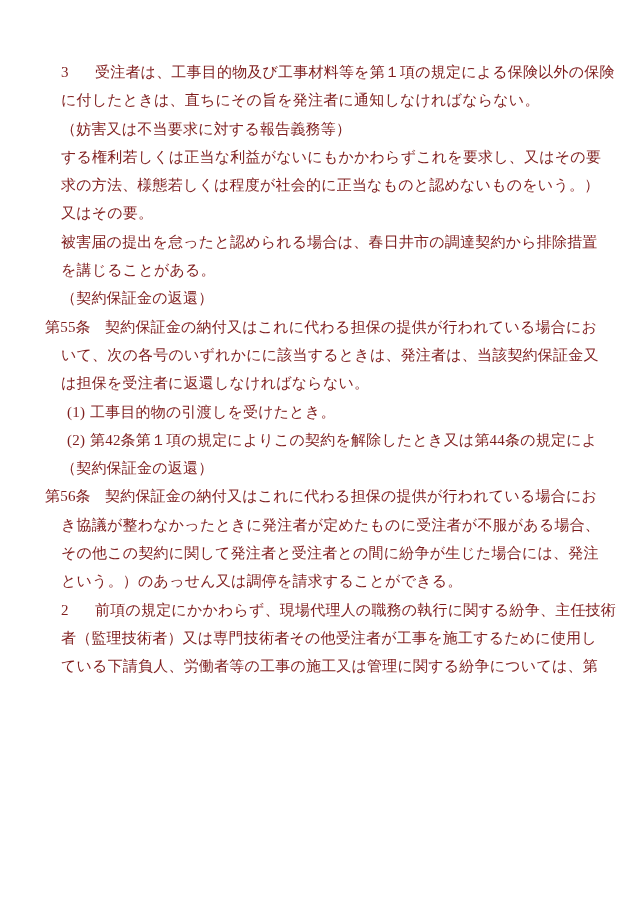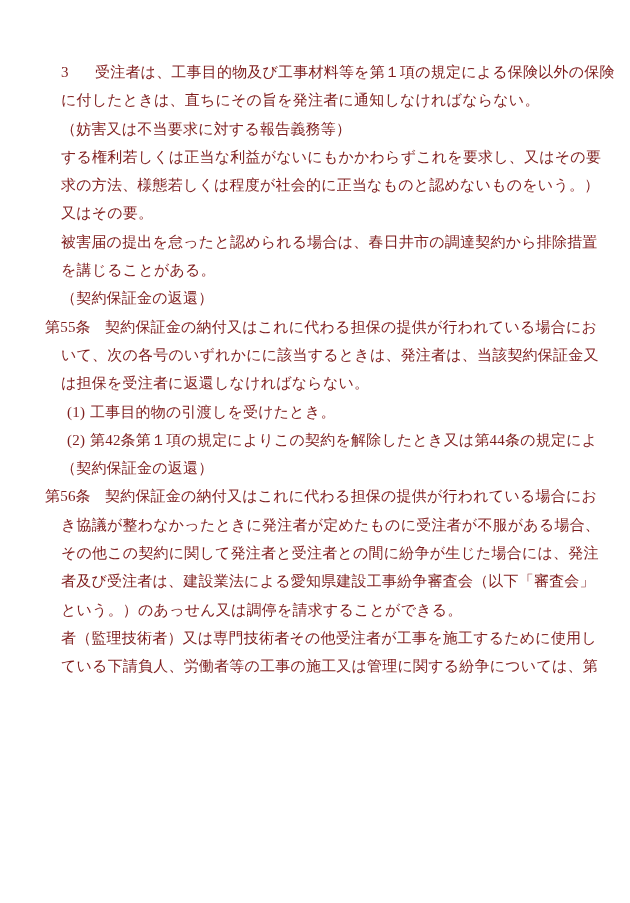--- a/index.html
+++ b/index.html
@@ -61,18 +61,18 @@
       <div class="line t-caption"><span>（契約保証金の返還）</span></div>
       <div class="line t-article"><span class="num">第55条</span><span>契約保証金の納付又はこれに代わる担保の提供が行われている場合にお</span></div>
       <div class="line t-continuation"><span>いて、次の各号のいずれかにに該当するときは、発注者は、当該契約保証金又</span></div>
       <div class="line t-continuation"><span>は担保を受注者に返還しなければならない。</span></div>
       <div class="line t-item"><span class="num">(1)</span><span>工事目的物の引渡しを受けたとき。</span></div>
       <div class="line t-item"><span class="num">(2)</span><span>第42条第１項の規定によりこの契約を解除したとき又は第44条の規定によ</span></div>
       <div class="line t-caption"><span>（契約保証金の返還）</span></div>
       <div class="line t-article"><span class="num">第56条</span><span>契約保証金の納付又はこれに代わる担保の提供が行われている場合にお</span></div>
       <div class="line t-continuation"><span>き協議が整わなかったときに発注者が定めたものに受注者が不服がある場合、</span></div>
       <div class="line t-continuation"><span>その他この契約に関して発注者と受注者との間に紛争が生じた場合には、発注</span></div>
-      <div class="line t-continuation"><span>者及び受注者は、建設業法による愛知県建設工事紛争審査会（以下「審査会」</span></div>
       <div class="line t-continuation"><span>という。）のあっせん又は調停を請求することができる。</span></div>
+      <div class="line t-paragraph"><span class="num">2</span><span>前項の規定にかかわらず、現場代理人の職務の執行に関する紛争、主任技術</span></div>
       <div class="line t-continuation"><span>者（監理技術者）又は専門技術者その他受注者が工事を施工するために使用し</span></div>
       <div class="line t-continuation"><span>ている下請負人、労働者等の工事の施工又は管理に関する紛争については、第</span></div>
     </div>
 </div>
 
 </body></html>

